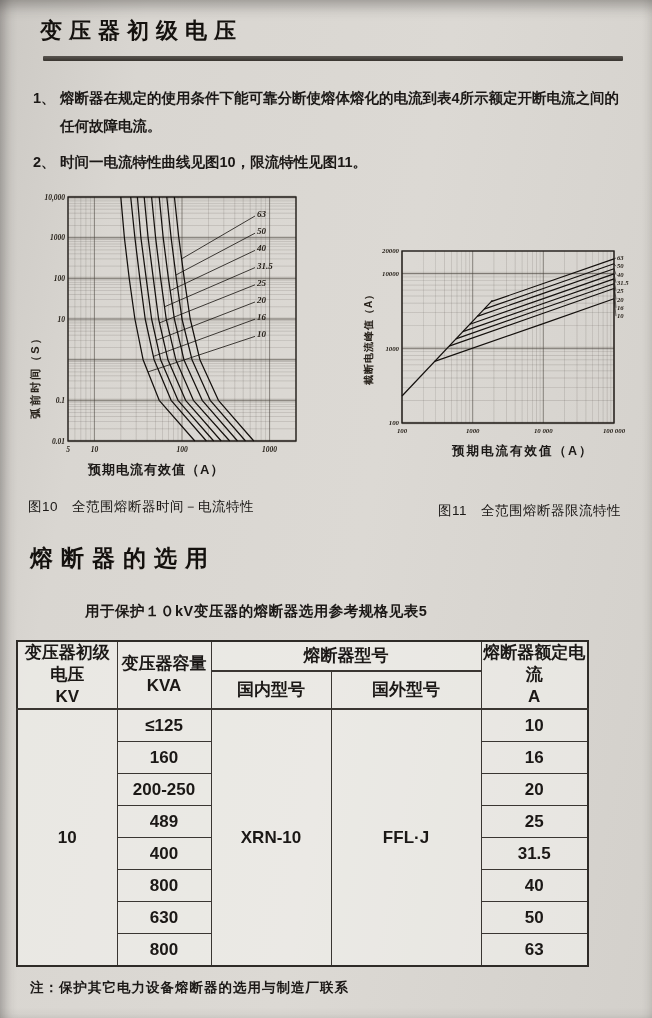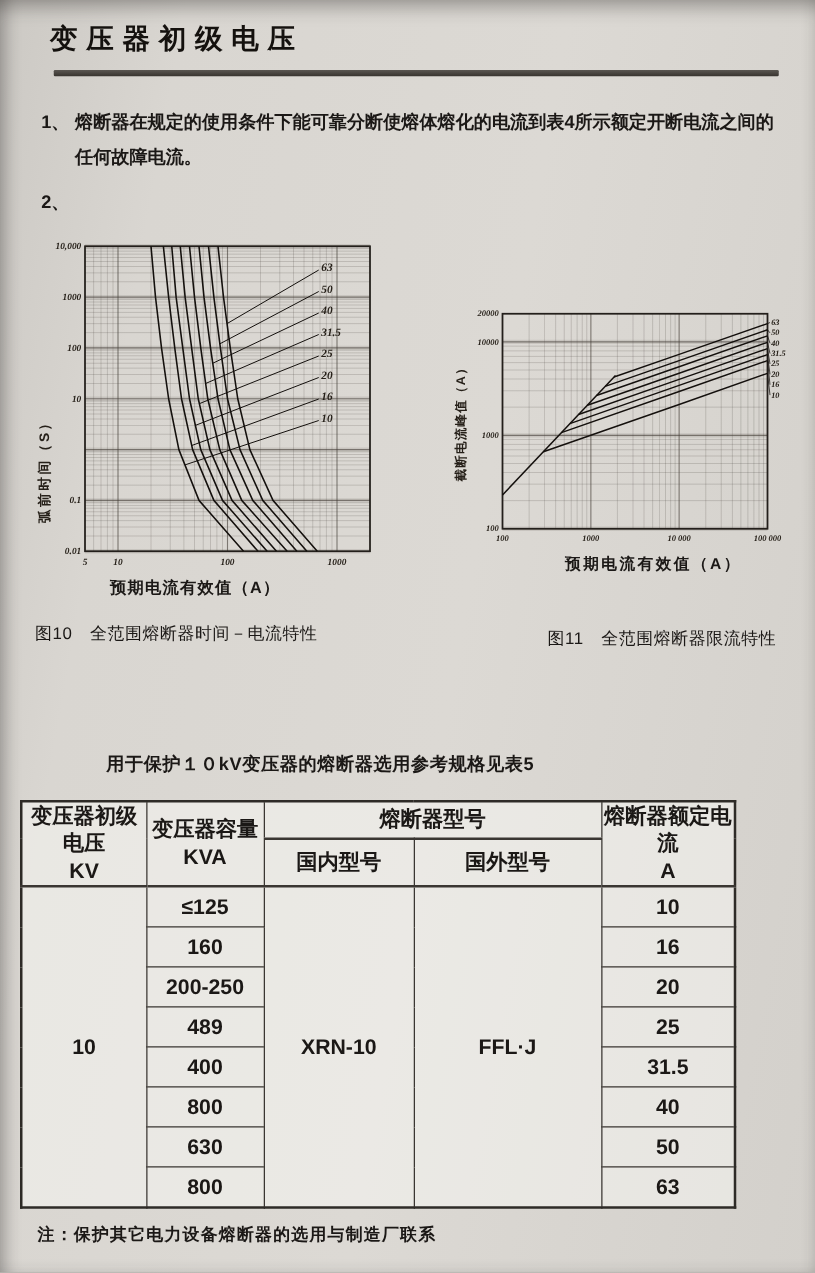--- a/index.html
+++ b/index.html
@@ -70,20 +70,21 @@
   <div class="abs doc-title">变压器初级电压</div>
   <div class="abs title-rule"></div>
 
   <div class="abs paras">
     <div class="para">
       <span class="num">1、</span>
       <span>熔断器在规定的使用条件下能可靠分断使熔体熔化的电流到表4所示额定开断电流之间的任何故障电流。</span>
     </div>
     <div class="para">
       <span class="num">2、</span>
+      <span>时间一电流特性曲线见图10，限流特性见图11。</span>
     </div>
   </div>
 
   <svg id="fig10" class="abs fig10-svg" width="292" height="272" viewBox="0 0 292 272">
       <line x1="40" y1="256.0" x2="268" y2="256.0" stroke="#433d37" stroke-width="0.9" opacity="0.62"></line>
       <line x1="40" y1="256.0" x2="268" y2="256.0" stroke="#5a544d" stroke-width="3.5" opacity="0.14"></line>
       <line x1="40" y1="243.8" x2="268" y2="243.8" stroke="#433d37" stroke-width="0.55" opacity="0.28"></line>
       <line x1="40" y1="236.6" x2="268" y2="236.6" stroke="#433d37" stroke-width="0.55" opacity="0.28"></line>
       <line x1="40" y1="231.5" x2="268" y2="231.5" stroke="#433d37" stroke-width="0.55" opacity="0.28"></line>
       <line x1="40" y1="227.6" x2="268" y2="227.6" stroke="#433d37" stroke-width="0.55" opacity="0.28"></line>
@@ -294,20 +295,21 @@
       <text class="clabel" x="255" y="85.10000000000001" font-size="6.6">10</text>
       <text class="axname" transform="rotate(-90 10 104)" x="10" y="104" font-size="10" text-anchor="middle" letter-spacing="1">截断电流峰值（A）</text>
     </svg>
 
   <div class="abs xlab10">预期电流有效值（A）</div>
   <div class="abs xlab11">预期电流有效值（A）</div>
 
   <div class="abs cap10">图10　全范围熔断器时间－电流特性</div>
   <div class="abs cap11">图11　全范围熔断器限流特性</div>
 
+  <div class="abs sec-title">熔断器的选用</div>
   <div class="abs intro">用于保护１０kV变压器的熔断器选用参考规格见表5</div>
 
   <table class="spec">
     <colgroup>
       <col style="width:100px">
         <col style="width:94px">
         <col style="width:120px">
       <col style="width:150px">
         <col style="width:107px">
     </colgroup>

